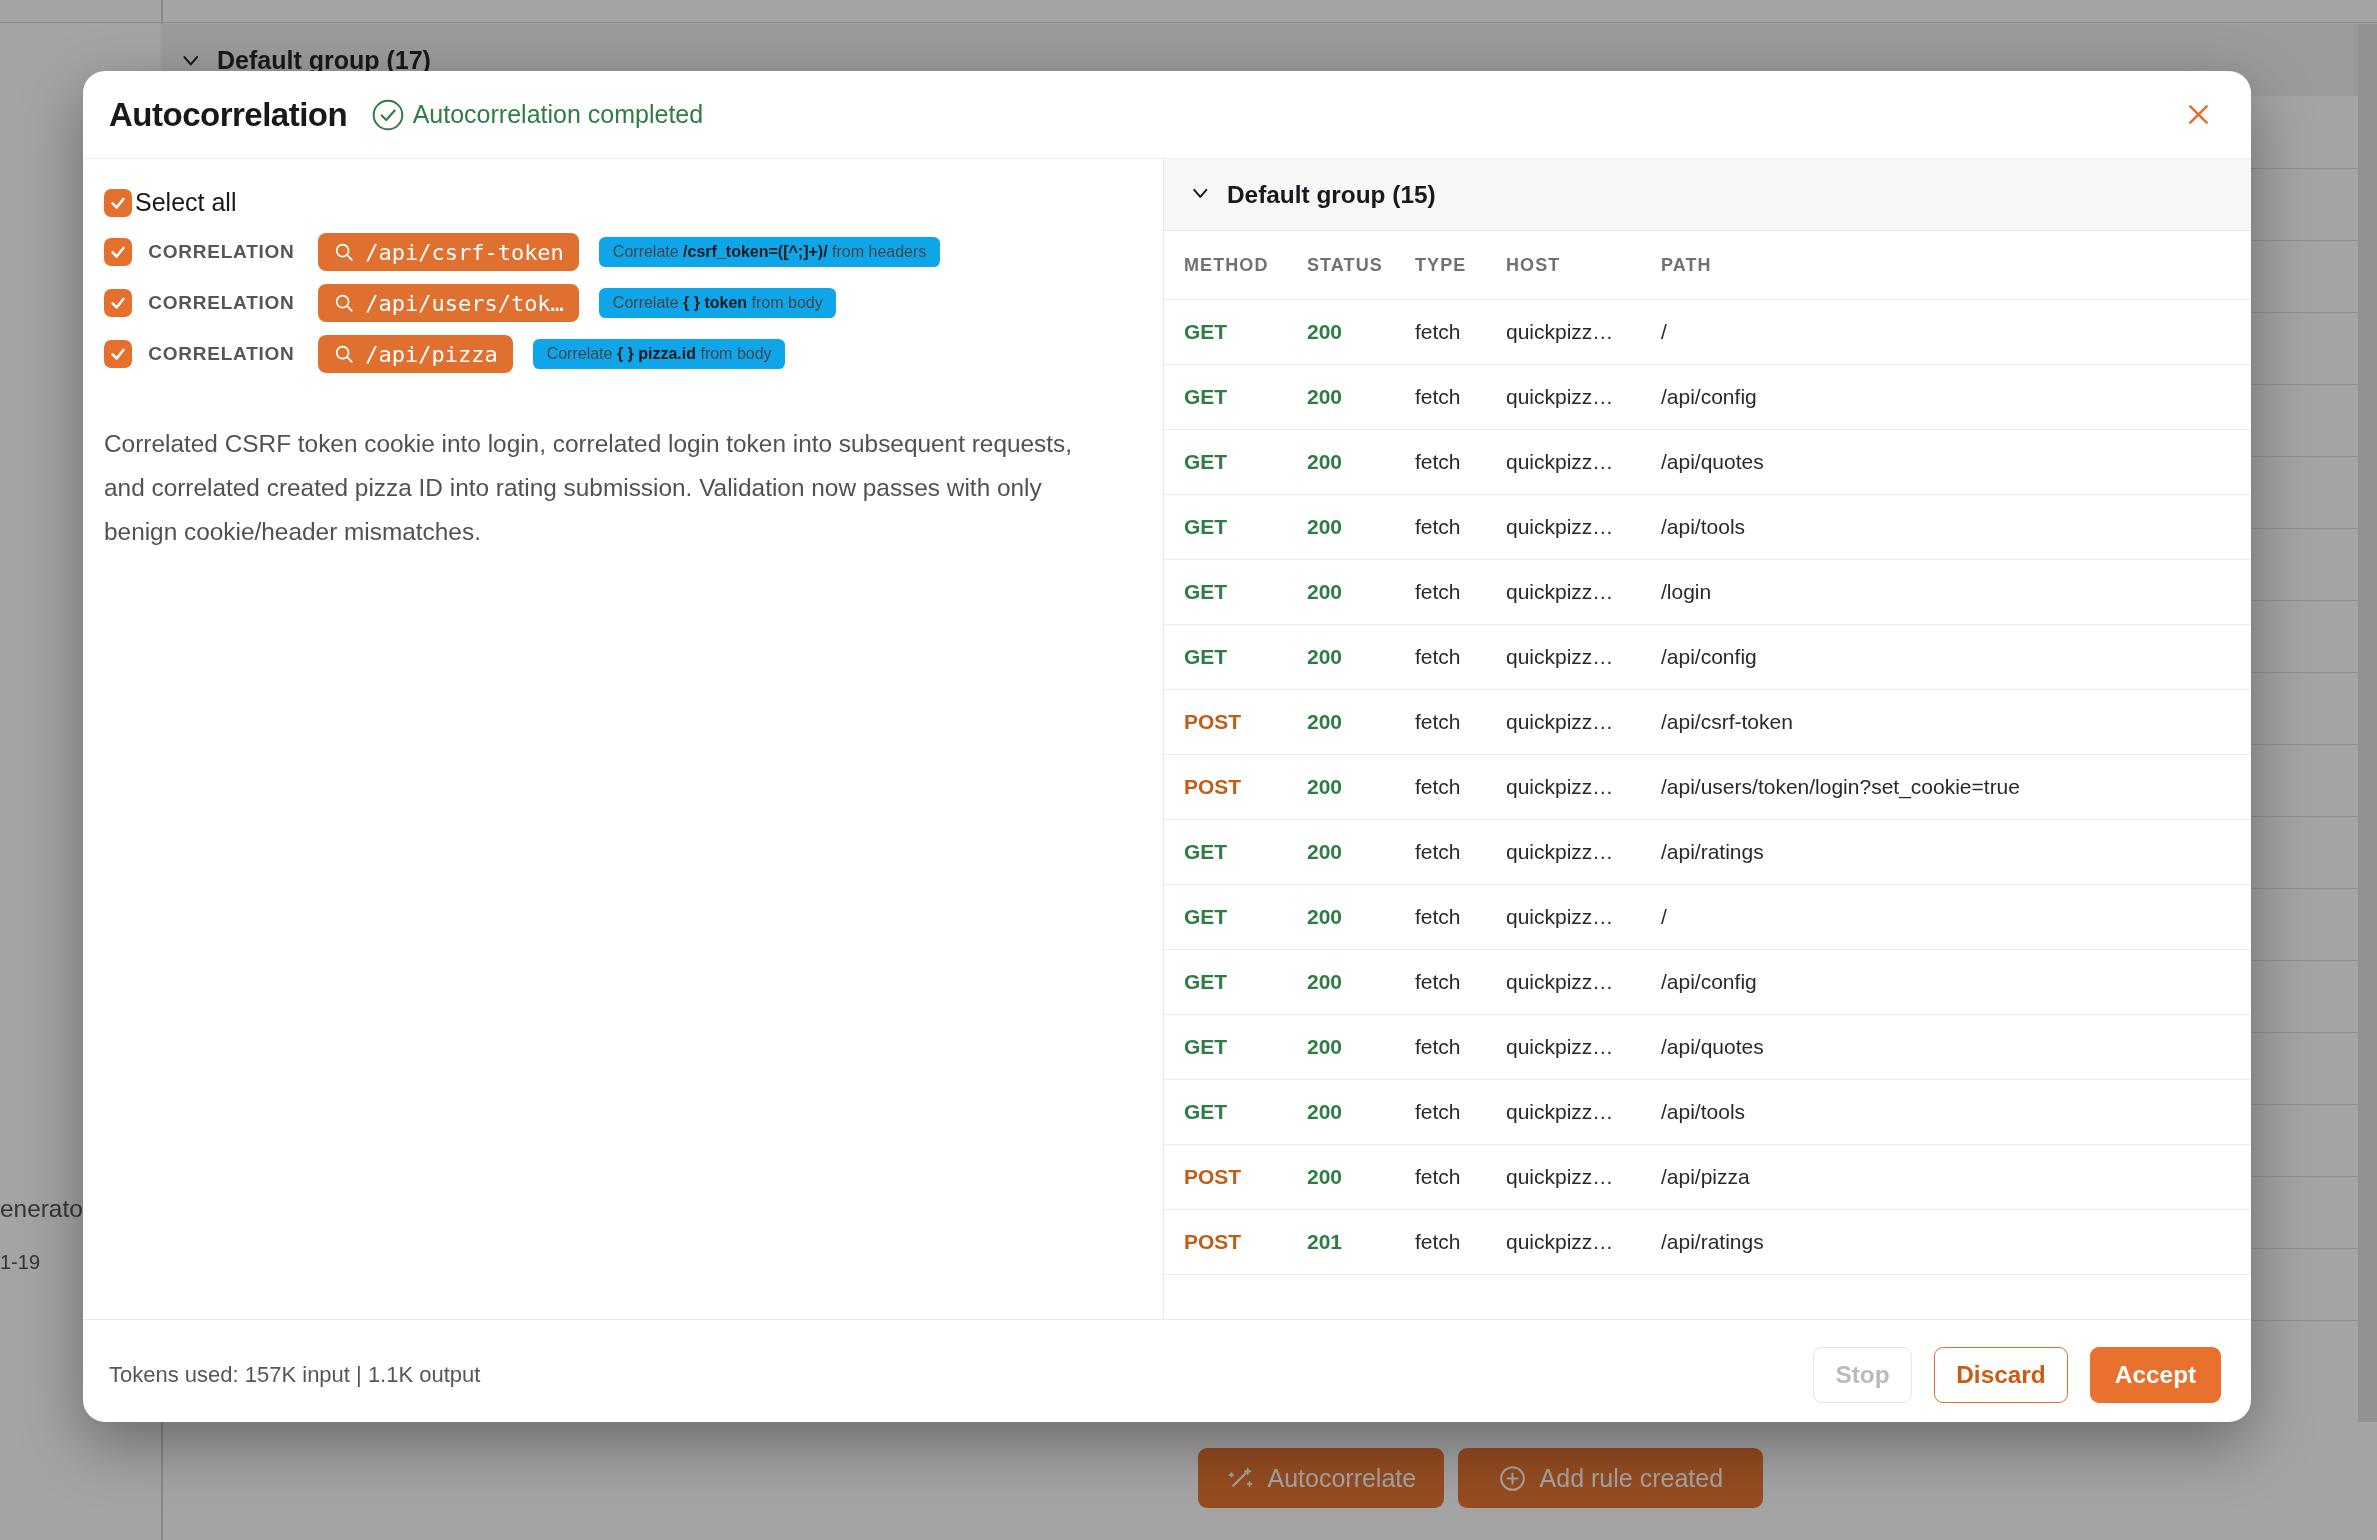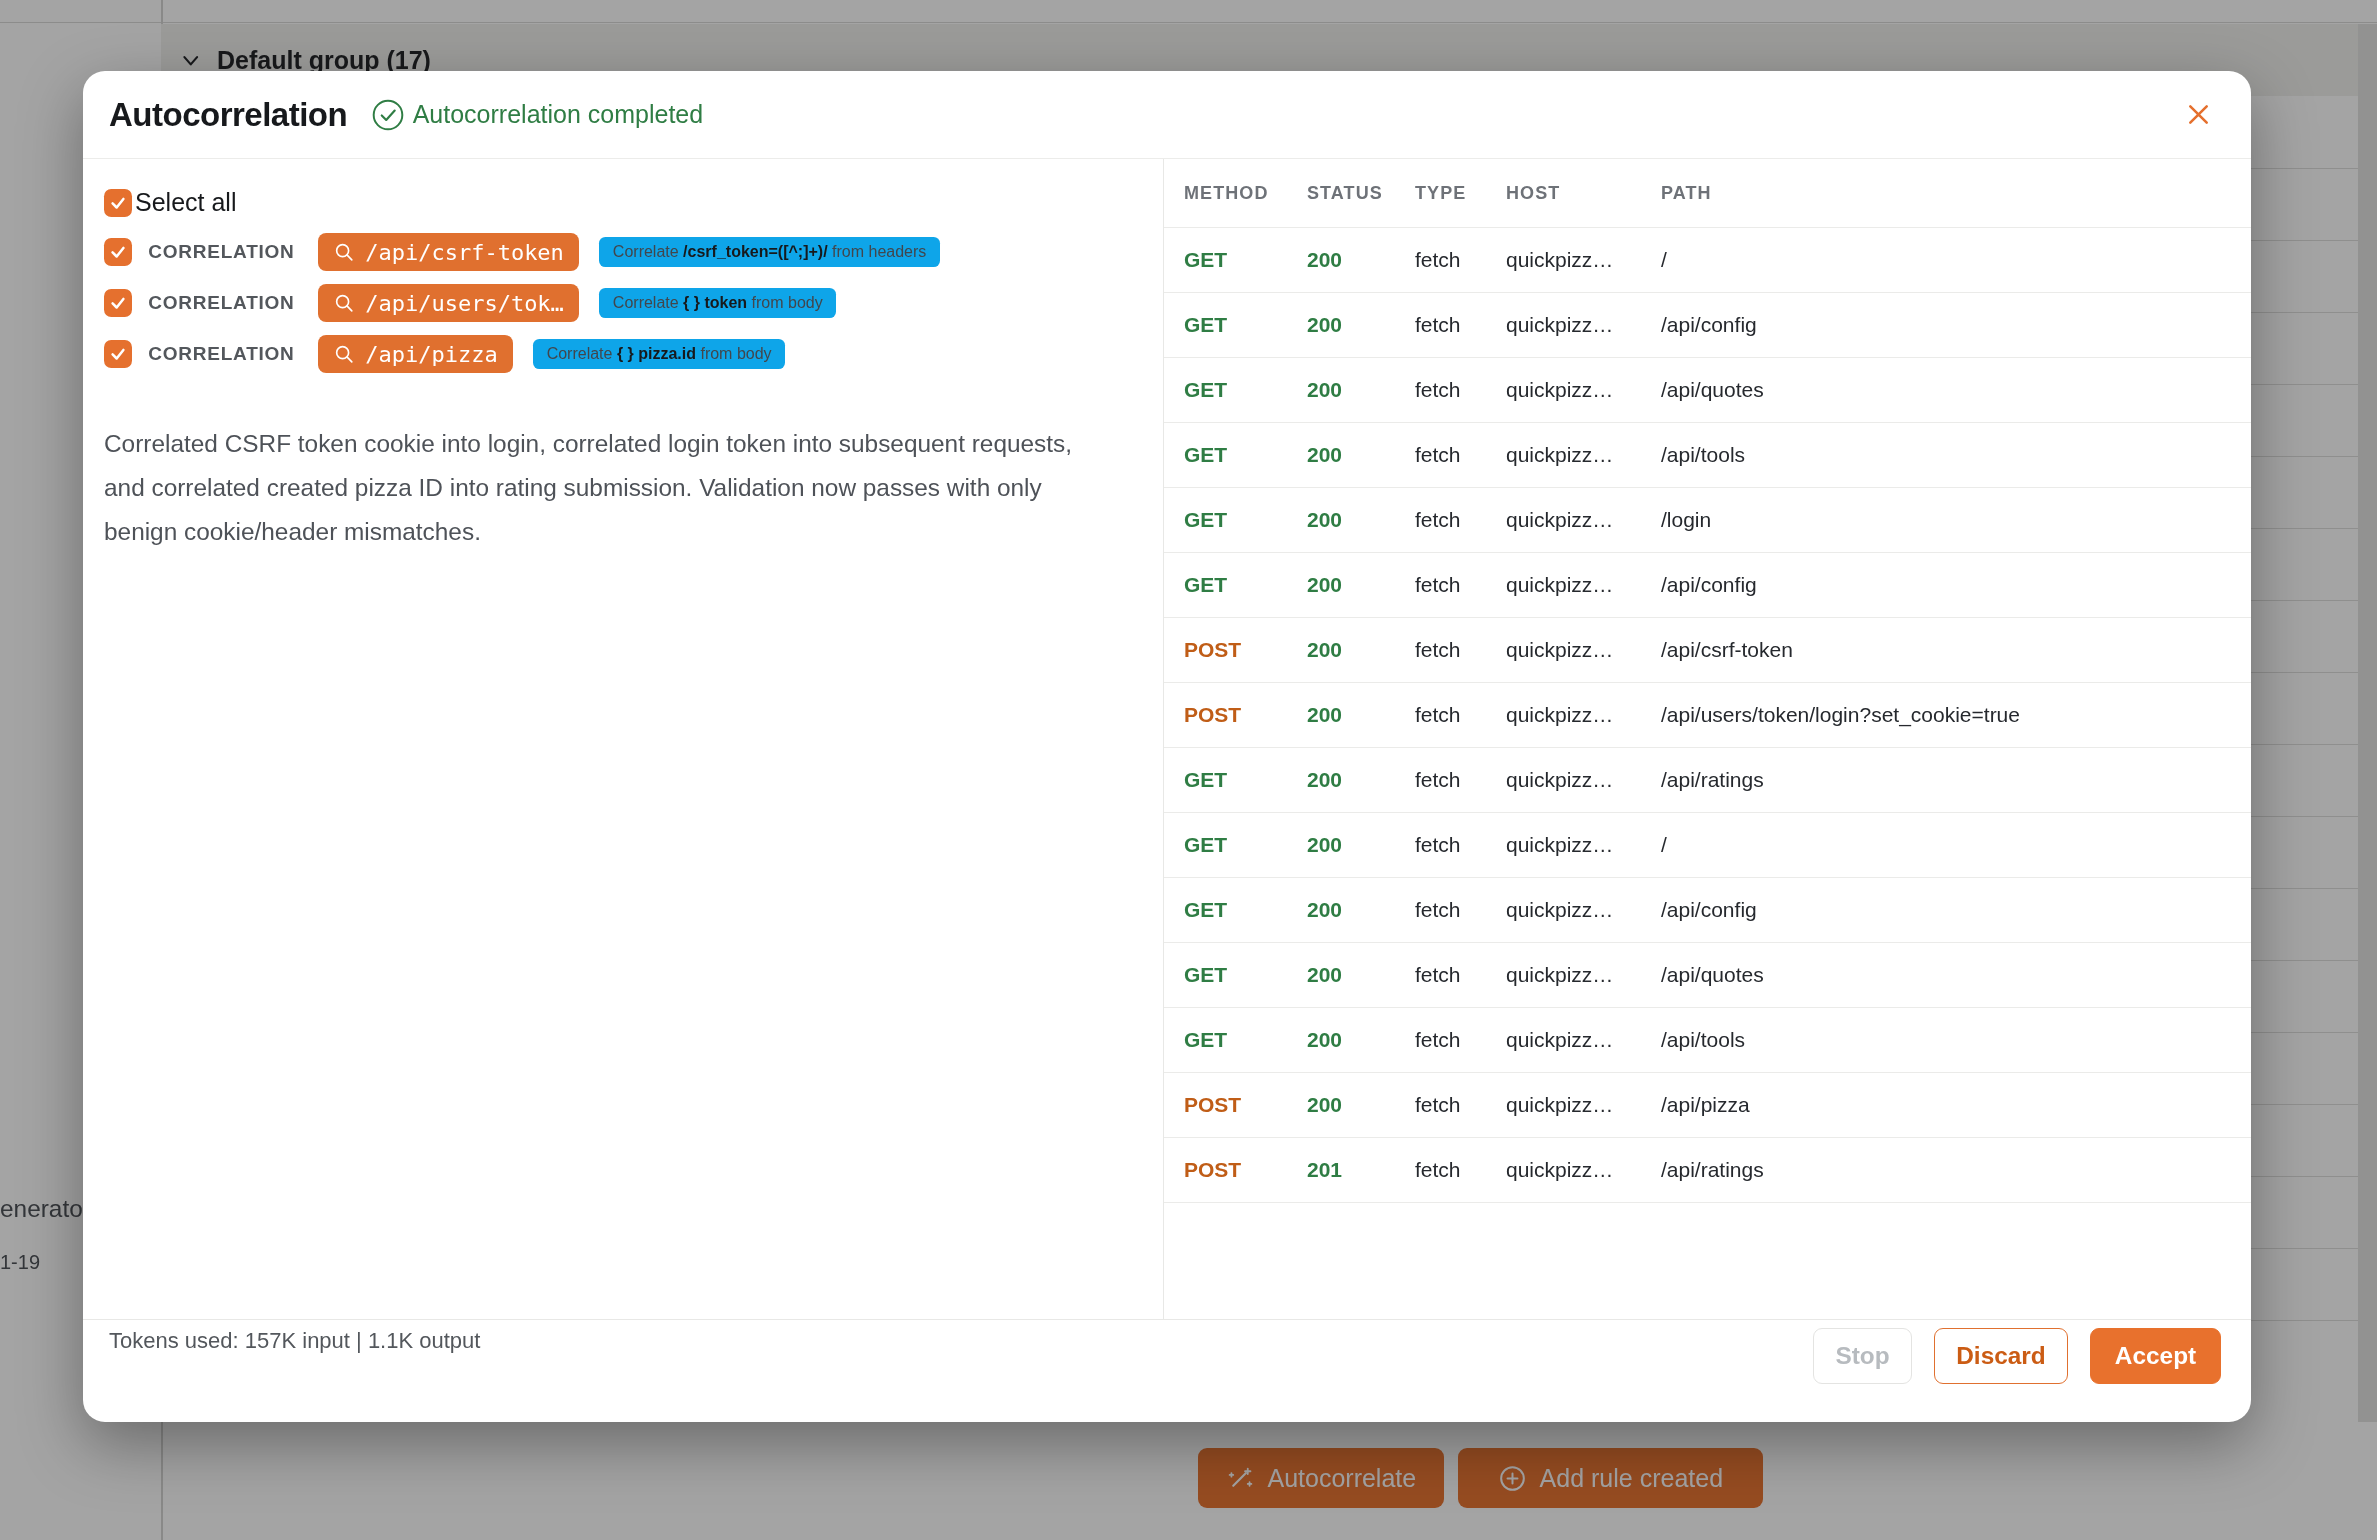--- a/index.html
+++ b/index.html
@@ -68,21 +68,21 @@
   .trow { height:65px; display:flex; align-items:center; padding-left:20px; border-top:1.8px solid #ebebe9; font-size:21px; color:#26292e; }
   .c-method { font-weight:700; }
   .m-get { color:#2f7d44; }
   .m-post { color:#c05d17; }
   .c-status { font-weight:700; color:#2f7d44; }
   .c-host, .c-path { white-space:nowrap; overflow:hidden; }
   .tbody-end { border-top:1.8px solid #ebebe9; flex:1; }
 
   
   .m-footer { position:absolute; left:0; bottom:0; right:0; height:103px; border-top:1.8px solid #e8e8e6;
-    display:flex; padding:8px 30px 0 26px; gap:22px; }
+    display:flex; align-items:center; padding:8px 30px 0 26px; gap:22px; }
   .tokens { font-size:22px; color:#53575c; }
   .f-spacer { flex:1; }
   .btn { height:56px; border-radius:9px; font-size:24.4px; font-weight:600; display:flex; align-items:center; justify-content:center;
     font-family:"Liberation Sans", sans-serif; cursor:pointer; }
   .btn-stop { width:99px; background:#ffffff; border:1.8px solid #e4e4e2; color:#b7bbbf; }
   .btn-discard { width:134px; background:#ffffff; border:1.8px solid #e0702f; color:#cb5c14; }
   .btn-accept { width:131px; background:#e8712d; border:1.8px solid #e8712d; color:#ffffff; }
 </style>
 </head>
 <body>
@@ -207,20 +207,28 @@
             </span>
             <span class="rule-desc"><span>Correlate </span><b>{ } pizza.id</b><span> from body</span></span>
           </div>
 
         </div>
 
         <p class="summary">Correlated CSRF token cookie into login, correlated login token into subsequent requests, and correlated created pizza ID into rating submission. Validation now passes with only benign cookie/header mismatches.</p>
       </div>
 
       <div class="panel-right">
+        <div class="group-bar">
+          <span>
+            <svg width="22.6" height="22.6" viewBox="0 0 26 26">
+                <polyline points="6,9 13,17 20,9" fill="none" stroke="#17191c" stroke-width="2.2" stroke-linecap="round" stroke-linejoin="round"></polyline>
+              </svg>
+          </span>
+          <span class="group-title">Default group (15)</span>
+        </div>
 
         <div class="thead">
           <span class="col-method">METHOD</span>
           <span class="col-status">STATUS</span>
           <span class="col-type">TYPE</span>
           <span class="col-host">HOST</span>
           <span class="col-path">PATH</span>
         </div>
 
         <div id="tbody">

